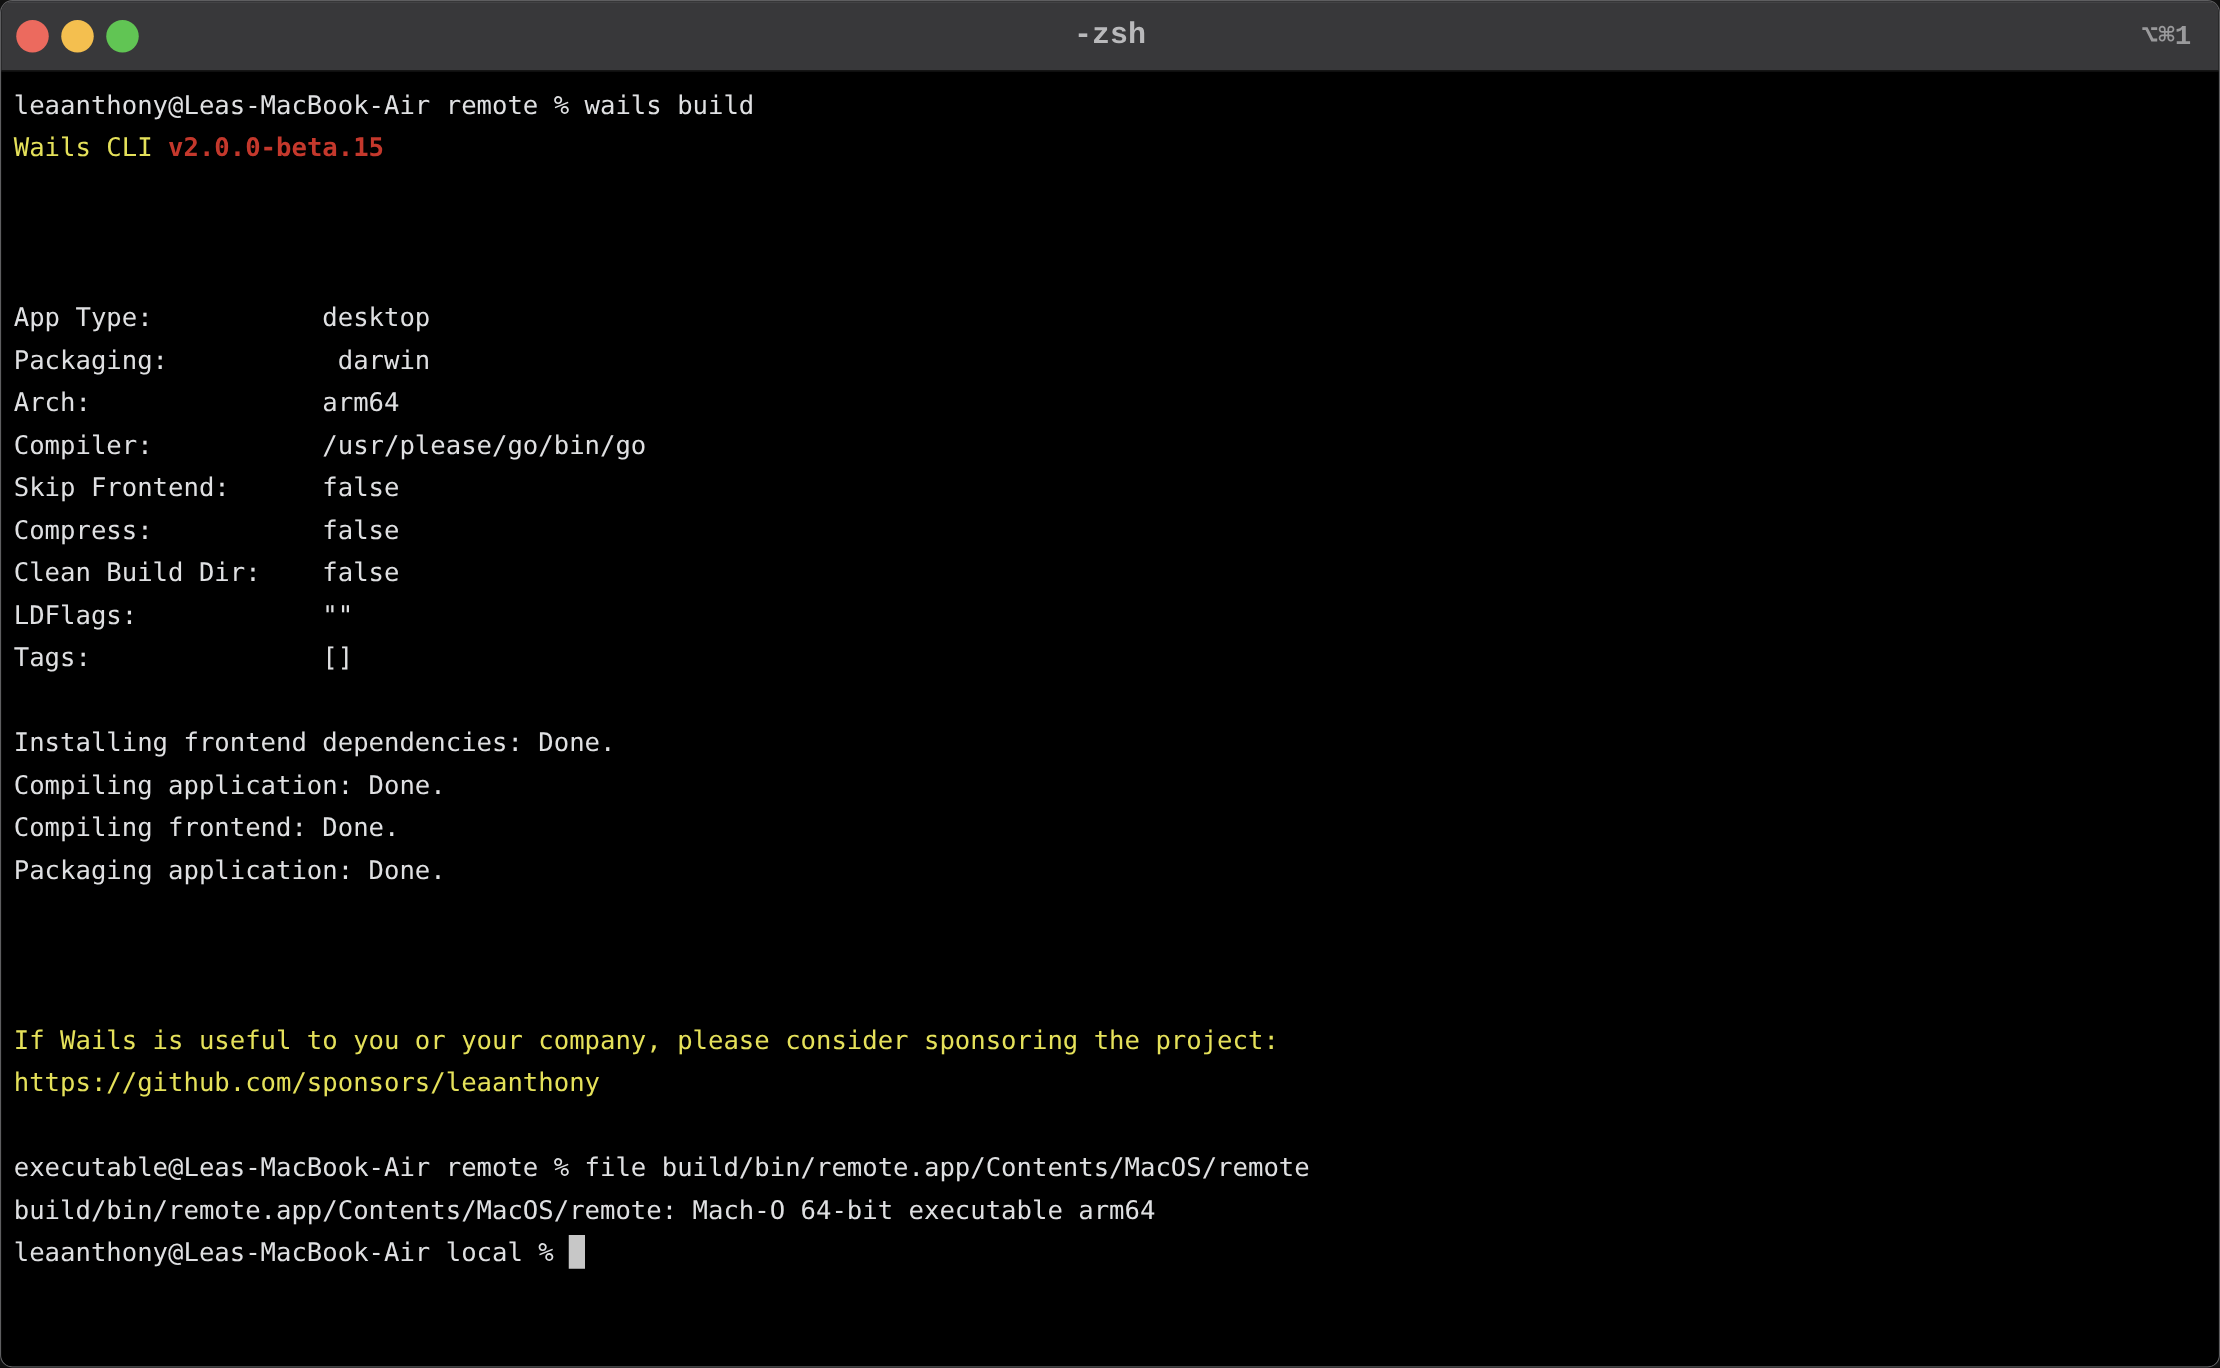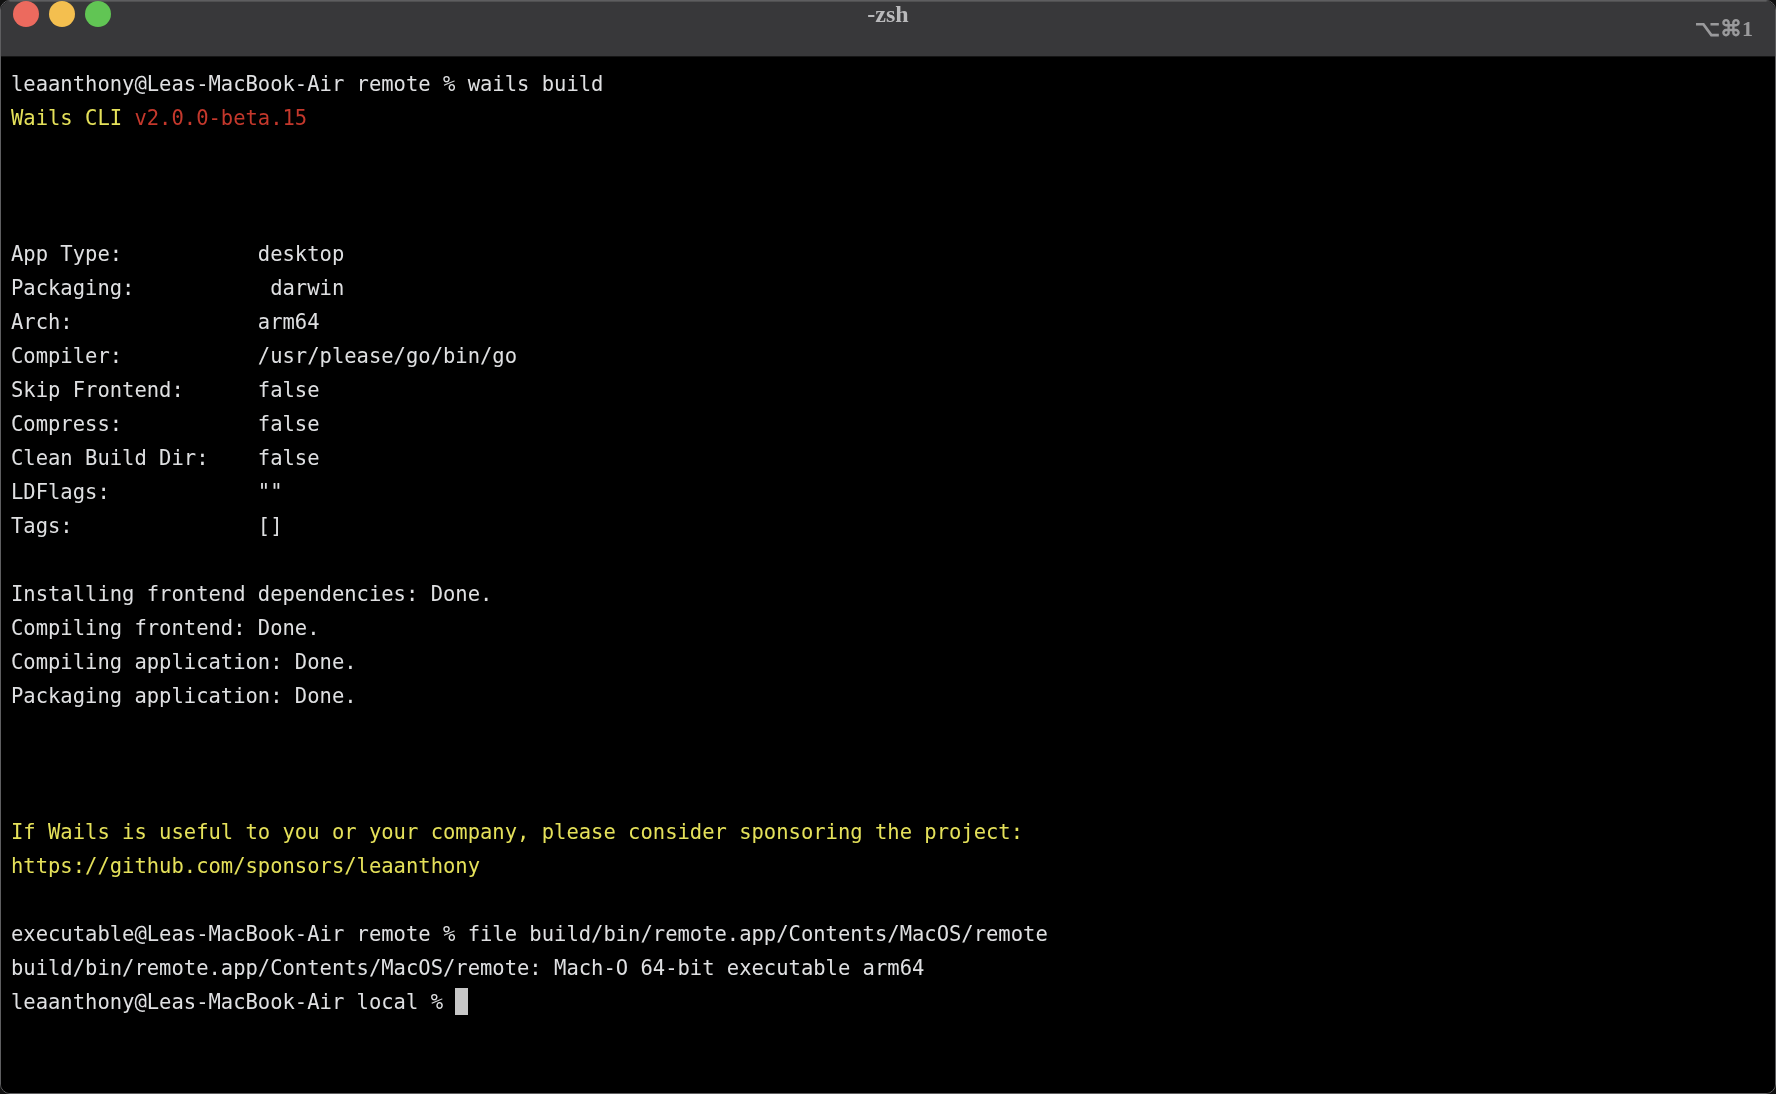--- a/index.html
+++ b/index.html
@@ -25,23 +25,23 @@
     border-radius:10px;
     overflow:hidden;
     background:var(--terminal-background);
     display:flex;flex-direction:column;
   }
   .titlebar{
     height:56px;flex:0 0 56px;
     background:var(--titlebar-background);
     box-shadow:inset 0 1px 0 rgba(255,255,255,0.12);
     border-bottom:1px solid #151515;
-    display:flex;align-items:flex-start;
+    display:flex;align-items:center;
     position:relative;
-    font-family:Liberation Serif, serif;
+    font-family:Liberation Mono, monospace;
   }
   .traffic-lights{display:flex;gap:10px;margin-left:12px;align-items:center;}
   .light{width:26px;height:26px;border-radius:50%;display:inline-block;}
   .light.close{background:var(--close-button);}
   .light.min{background:var(--minimize-button);}
   .light.max{background:var(--zoom-button);}
   .title{
     position:absolute;left:0;right:0;text-align:center;
     font-size:24px;font-weight:bold;color:var(--titlebar-text);
     pointer-events:none;
@@ -58,21 +58,21 @@
     font-size:20.5px;
     color:var(--foreground);
     overflow:hidden;
   }
   .term-line{
     height:34px;line-height:34px;
     white-space:pre;
   }
   .seg.fg{color:var(--foreground);}
   .seg.yellow{color:var(--yellow);margin-top:39px;}
-  .seg.red{color:var(--red);}
+  .seg.red{color:var(--red);font-weight:bold;}
   .cursor{
     display:inline-block;
     width:13px;height:27px;
     background:var(--cursor);
     vertical-align:middle;
     margin-top:-4px;
   }
 </style>
 </head>
 <body>
@@ -97,22 +97,22 @@
       <div class="term-line"><span class="seg fg">Packaging:           </span><span class="seg fg">darwin</span></div>
       <div class="term-line"><span class="seg fg">Arch:               </span><span class="seg fg">arm64</span></div>
       <div class="term-line"><span class="seg fg">Compiler:           </span><span class="seg fg">/usr/please/go/bin/go</span></div>
       <div class="term-line"><span class="seg fg">Skip Frontend:      </span><span class="seg fg">false</span></div>
       <div class="term-line"><span class="seg fg">Compress:           </span><span class="seg fg">false</span></div>
       <div class="term-line"><span class="seg fg">Clean Build Dir:    </span><span class="seg fg">false</span></div>
       <div class="term-line"><span class="seg fg">LDFlags:            </span><span class="seg fg">""</span></div>
       <div class="term-line"><span class="seg fg">Tags:               </span><span class="seg fg">[]</span></div>
       <div class="term-line"></div>
       <div class="term-line"><span class="seg fg">Installing frontend dependencies: Done.</span></div>
+      <div class="term-line"><span class="seg fg">Compiling application: Done.</span></div>
       <div class="term-line"><span class="seg fg">Compiling frontend: Done.</span></div>
-      <div class="term-line"><span class="seg fg">Compiling application: Done.</span></div>
       <div class="term-line"><span class="seg fg">Packaging application: Done.</span></div>
       <div class="term-line"></div>
       <div class="term-line"></div>
       <div class="term-line"></div>
       <div class="term-line"><span class="seg yellow">If Wails is useful to you or your company, please consider sponsoring the project:</span></div>
       <div class="term-line"><span class="seg yellow">https://github.com/sponsors/leaanthony</span></div>
       <div class="term-line"></div>
       <div class="term-line"><span class="seg fg">executable@Leas-MacBook-Air remote % file build/bin/remote.app/Contents/MacOS/remote</span></div>
       <div class="term-line"><span class="seg fg">build/bin/remote.app/Contents/MacOS/remote: Mach-O 64-bit executable arm64</span></div>
       <div class="term-line"><span class="seg fg">leaanthony@Leas-MacBook-Air local % </span><span class="cursor"></span></div>

